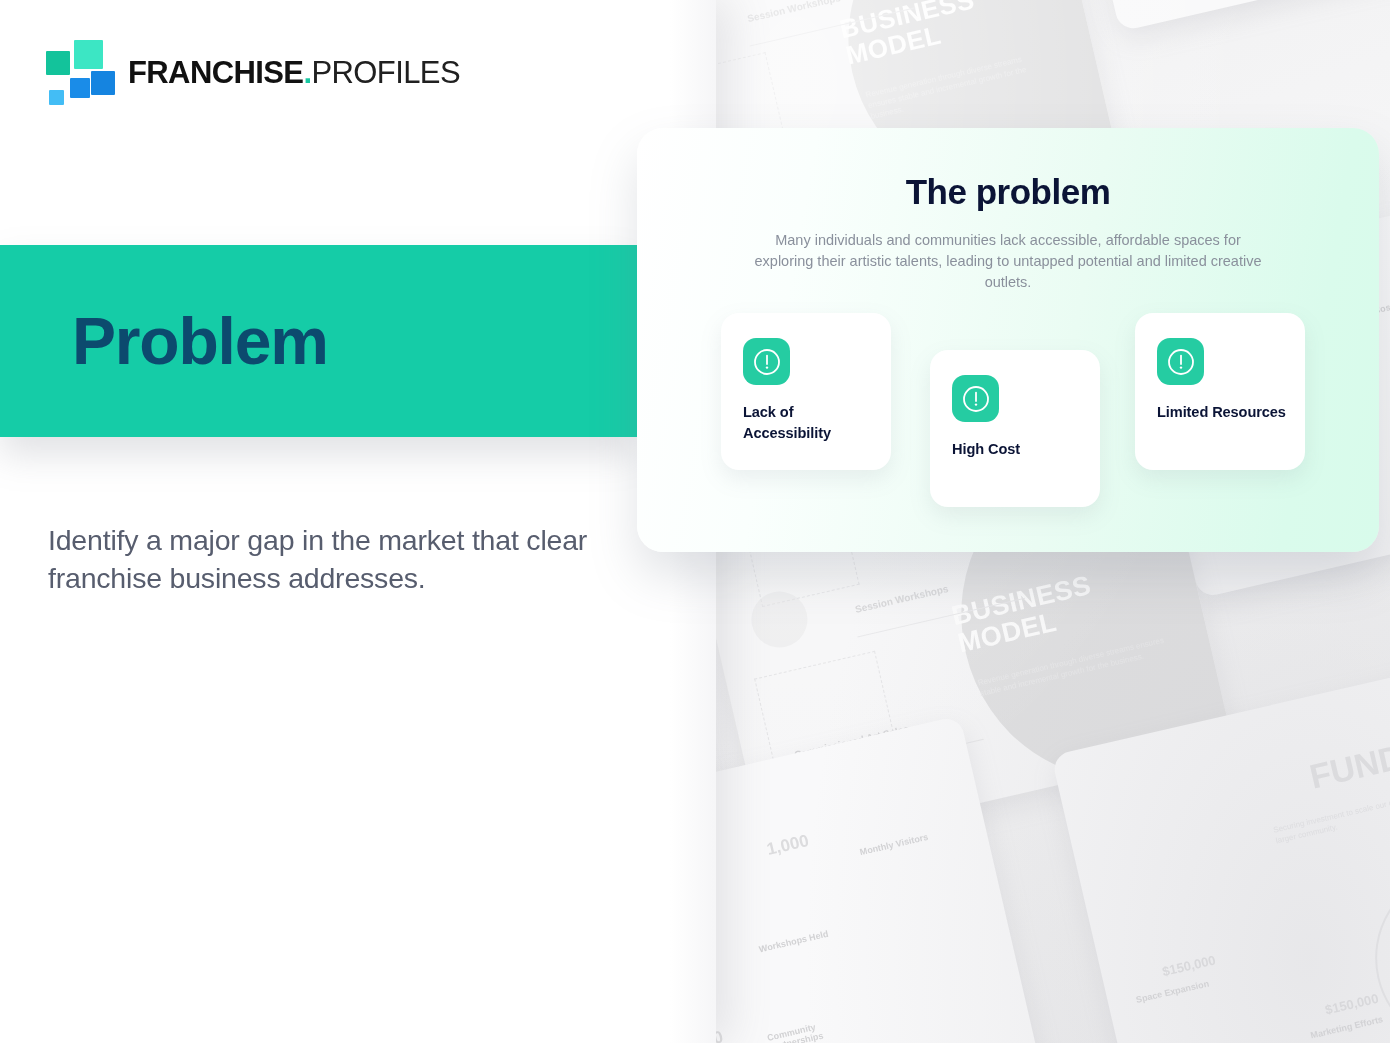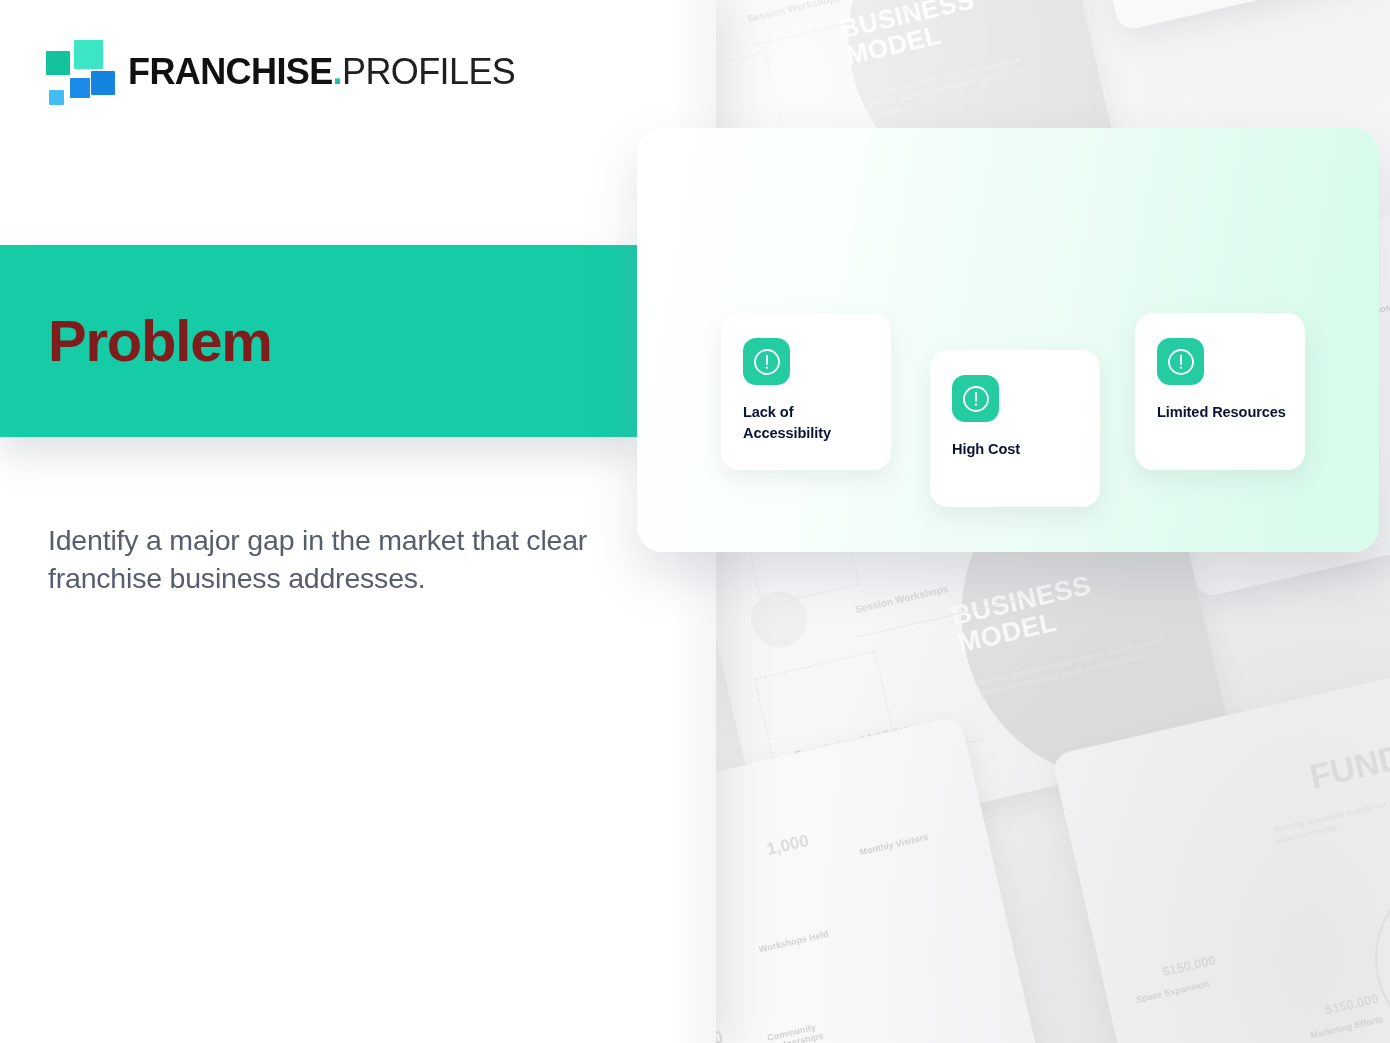--- a/index.html
+++ b/index.html
@@ -148,44 +148,44 @@
     width: 64px; height: 64px;
   }
   .logo-mark i { position: absolute; display: block; border-radius: 1px; }
   .sq-a { left: 0px;  top: 11px; width: 24px; height: 24px; background: #13C39B; }
   .sq-b { left: 28px; top: 0px;  width: 29px; height: 29px; background: #3CE6C4; }
   .sq-c { left: 45px; top: 31px; width: 24px; height: 24px; background: #1584E0; }
   .sq-d { left: 24px; top: 38px; width: 20px; height: 20px; background: #1A8CE8; }
   .sq-e { left: 3px;  top: 50px; width: 15px; height: 15px; background: #43BDF5; }
 
   .logo-word {
-    font-size: 36px;
+    font-size: 31px;
     letter-spacing: -0.6px;
     white-space: nowrap;
     line-height: 1;
   }
   .logo-word .w1 { font-weight: 800; color: #111111; }
   .logo-word .dot { font-weight: 800; color: #18C8A2; }
   .logo-word .w2 { font-weight: 300; color: #202020; }
 
   
   .banner {
     position: absolute;
     left: 0; top: 245px;
     width: 637px; height: 192px;
     background: #15CCA7;
     box-shadow: 0 18px 34px rgba(120,125,135,0.22);
     display: flex;
     align-items: center;
   }
   .banner-title {
-    margin-left: 48px;
-    font-size: 58px;
+    margin-left: 72px;
+    font-size: 66px;
     font-weight: 700;
-    color: #7f1d1d;
+    color: #0c4a6e;
     letter-spacing: -1.2px;
     line-height: 1;
   }
 
   
   .copy {
     position: absolute;
     left: 48px; top: 521px;
     width: 566px;
   }
@@ -357,20 +357,24 @@
   <div class="banner">
     <div class="banner-title">Problem</div>
   </div>
 
   <div class="copy">
     <p>Identify a major gap in the market that clear franchise business addresses.</p>
   </div>
 
   <div class="mint-card">
 
+    <div class="mint-head">
+      <div class="mint-title">The problem</div>
+      <div class="mint-sub">Many individuals and communities lack accessible, affordable spaces for exploring their artistic talents, leading to untapped potential and limited creative outlets.</div>
+    </div>
 
     <div class="fcard fcard-1">
       <div class="fc-icon">
         <svg width="30" height="30" viewBox="0 0 30 30" aria-hidden="true">
           <circle cx="15" cy="15" r="12" fill="none" stroke="#ffffff" stroke-width="1.8"></circle>
           <line x1="15" y1="8.6" x2="15" y2="17" stroke="#ffffff" stroke-width="1.8" stroke-linecap="round"></line>
           <circle cx="15" cy="20.6" r="1.2" fill="#ffffff"></circle>
         </svg>
       </div>
       <div class="fc-label">Lack of Accessibility</div>

